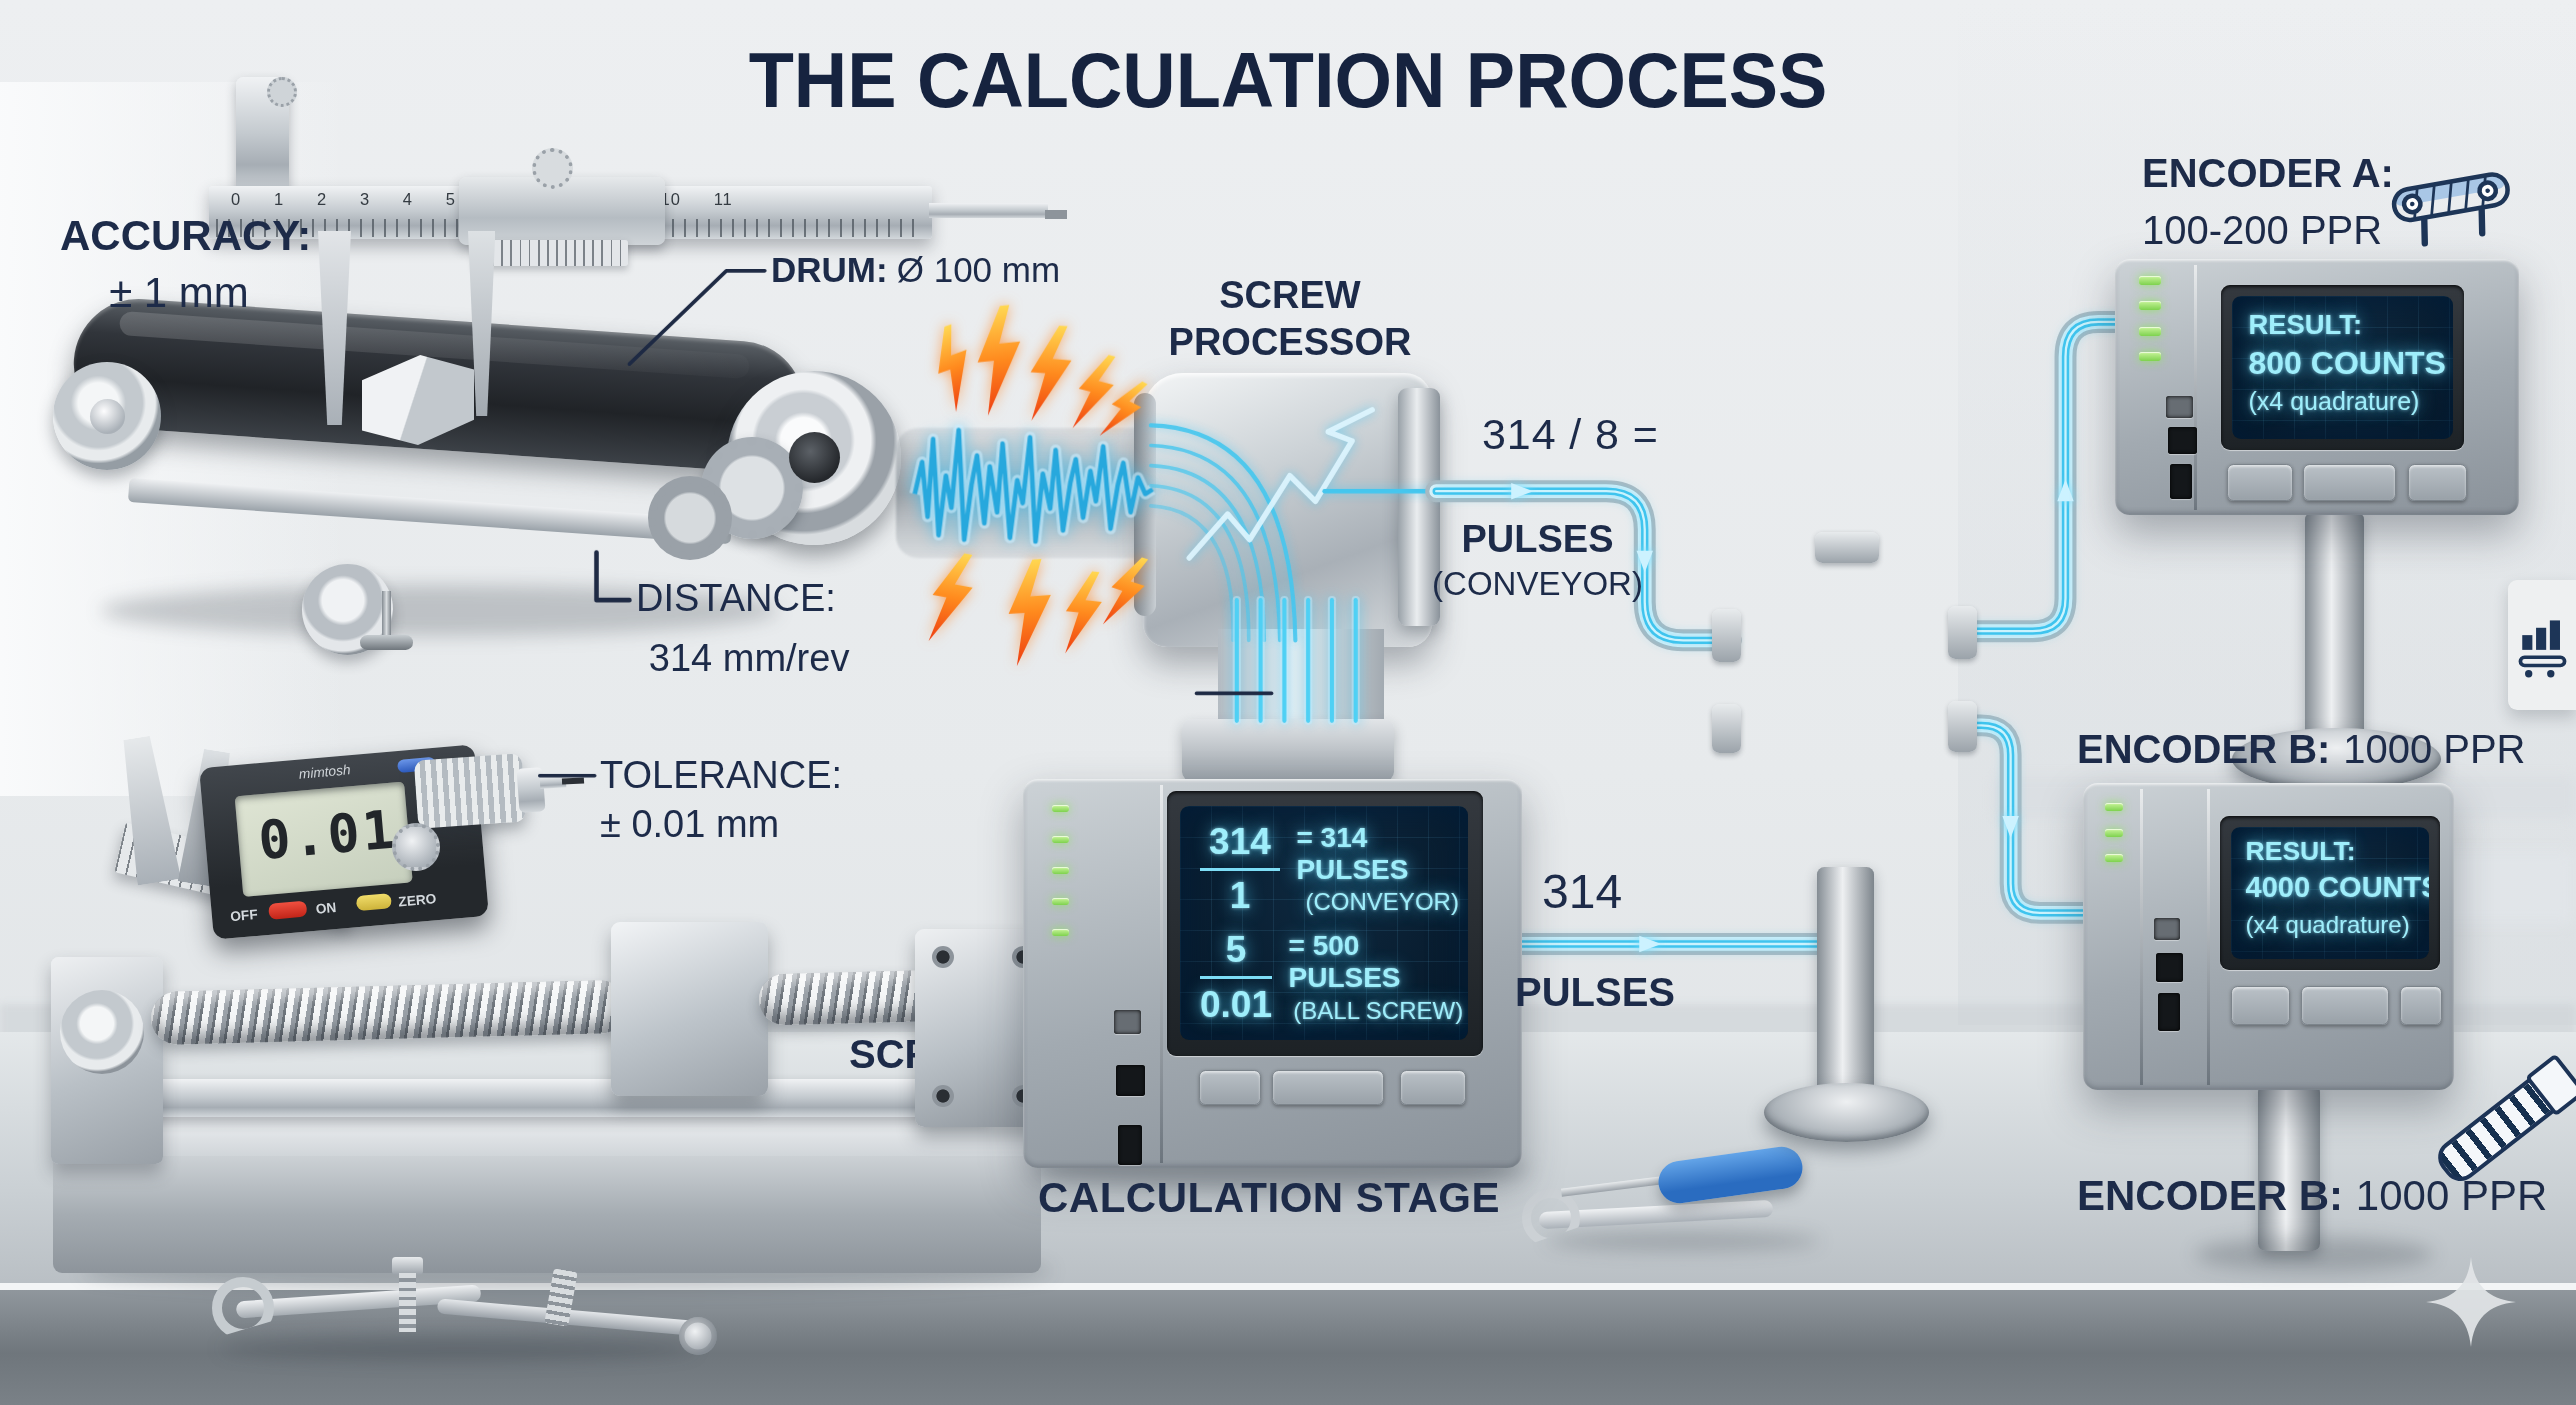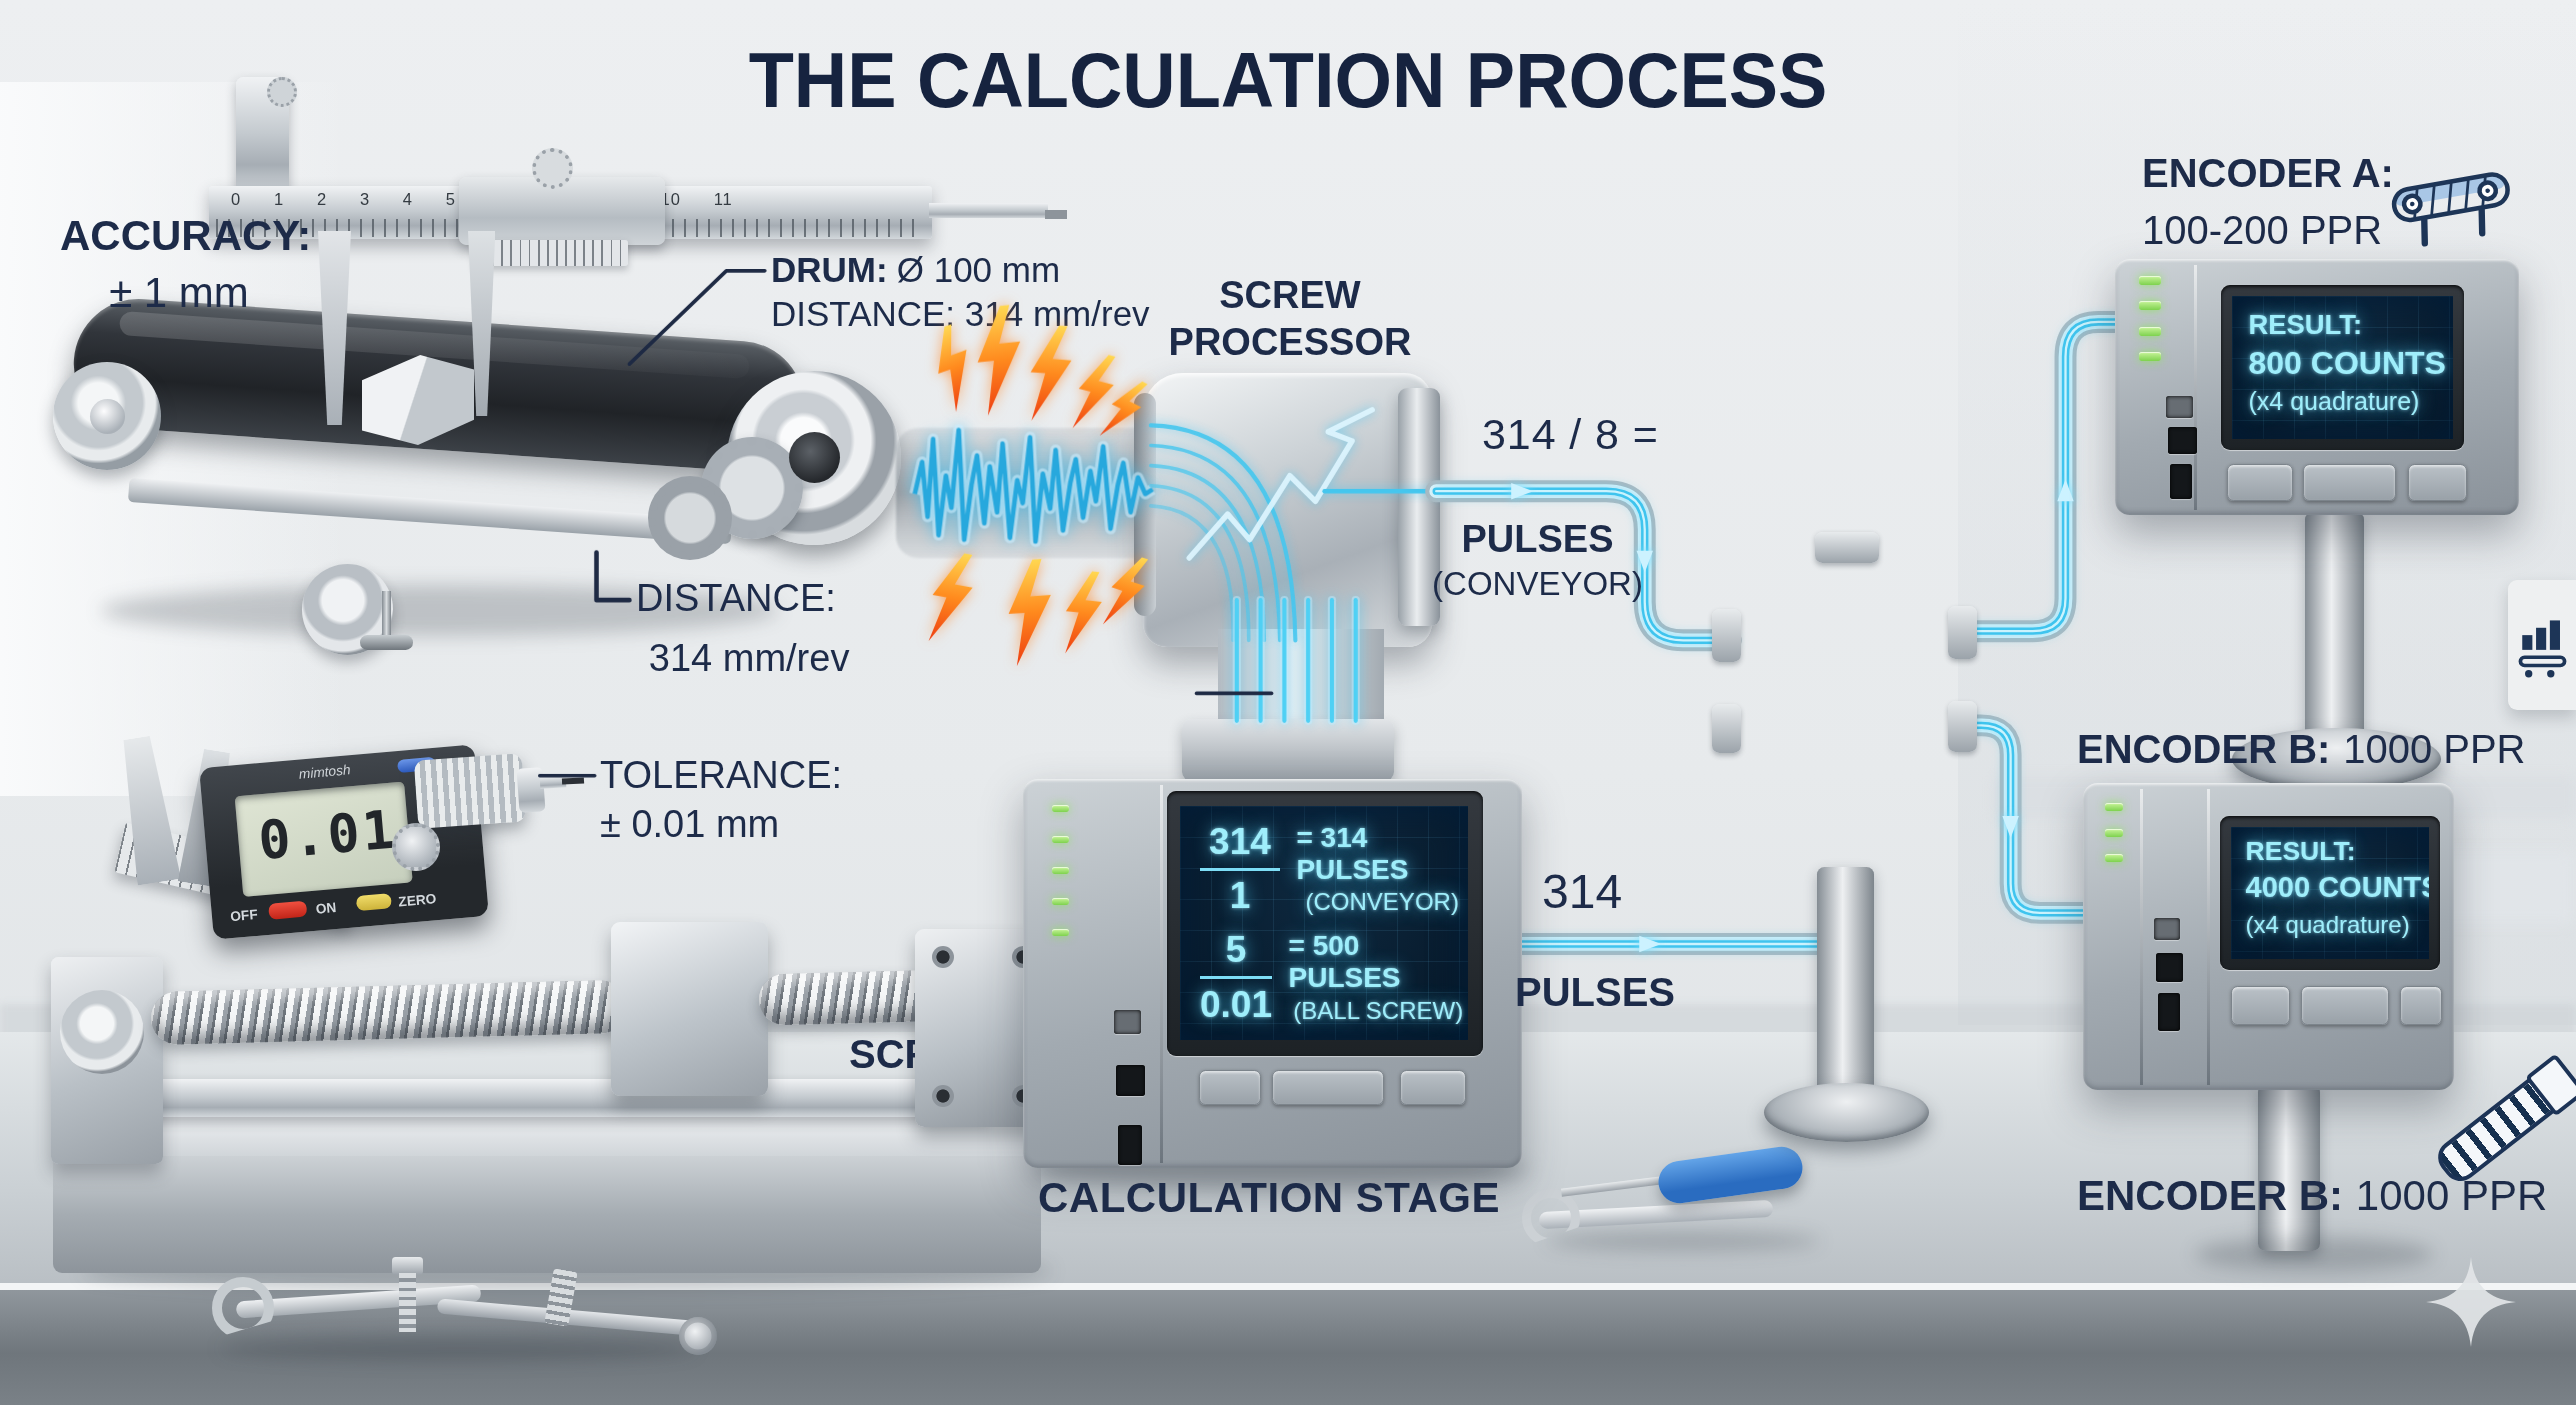--- a/index.html
+++ b/index.html
@@ -17,21 +17,21 @@
        box-shadow:0 0 9.1px rgba(140,230,90,.85), inset 0 0.9px 0.9px rgba(255,255,255,.7);}
   .port{position:absolute;background:#14171a;border-radius:2.7px;box-shadow:inset 0 0 4.6px #000,0 0.9px 0.9px rgba(255,255,255,.4);}
   .dbtn{position:absolute;border-radius:6.4px;background:linear-gradient(180deg,#bac1c7,#99a1a8);
         border:1.8px solid #7c848b;box-shadow:inset 0 1.8px 2.7px rgba(255,255,255,.6),0 1.8px 3.7px rgba(0,0,0,.3);}
   .bezel{position:absolute;background:linear-gradient(180deg,#34393f,#1d2226);border-radius:9.1px;
          box-shadow:inset 0 1.8px 3.7px rgba(0,0,0,.8),0 0.9px 0.9px rgba(255,255,255,.5);}
   .screen{position:absolute;background:
       linear-gradient(rgba(90,170,210,.13) 0.9px, transparent 0.9px),
       linear-gradient(90deg, rgba(90,170,210,.13) 0.9px, transparent 0.9px),
       radial-gradient(ellipse at 50% 30%,#0e2940 0%,#081c2e 70%,#061522 100%);
-      background-size:31px 31px,31px 31px,100% 100%;border-radius:0;
+      background-size:31px 31px,31px 31px,100% 100%;border-radius:9px;
       box-shadow:inset 0 0 37px rgba(0,30,60,.9);overflow:hidden;}
   .cyan{color:#9feefb;text-shadow:0 0 16.5px rgba(80,210,250,.85),0 0 3.7px rgba(190,245,255,.7);}
   .frac{display:inline-block;text-align:center;font-weight:600;}
   .frac .num{display:block;font-size:37px;padding:0 9.1px 4.6px;border-bottom:3.7px solid #7fdef6;}
   .frac .den{display:block;font-size:37px;padding-top:4.6px;}
   .crow{position:absolute;left:20px;display:flex;align-items:center;gap:16.5px;}
   .cres .r1{font-size:28px;font-weight:700;}
   .cres .r2{font-size:24px;text-align:center;margin-top:2.7px;font-weight:400;}
   .pedestal{position:absolute;background:linear-gradient(90deg,#848c93,#eef0f2 45%,#7d858c);border-radius:7.3px;
             box-shadow:0 5.5px 12.8px rgba(40,50,60,.3);}
@@ -99,21 +99,20 @@
          background:linear-gradient(108deg,#f0f2f4 0 46%,#c2c8cd 47% 100%);box-shadow:0 7.3px 12.8px rgba(40,48,56,.3);"></div>
   </div>
 
   <div class="lbl ctr" style="left:60px;top:212px;width:238px;font-size:42px;">
     <div>ACCURACY:</div>
     <div style="font-weight:500;margin-top:9.1px;">± 1 mm</div>
   </div>
 
   <div class="lbl" style="left:771px;top:250px;font-size:35px;">
     <div><span style="font-weight:700;">DRUM:</span><span style="font-weight:500;margin-left:9.1px;">Ø 100 mm</span></div>
-    <div style="font-weight:500;margin-top:3.7px;">DISTANCE: 314 mm/rev</div>
   </div>
 
   <div class="lbl" style="left:636px;top:577px;font-size:38px;font-weight:500;">
     <div>DISTANCE:</div>
     <div style="margin-top:17px;margin-left:12.8px;">314 mm/rev</div>
   </div>
 
   <div class="lbl" style="left:600px;top:754px;font-size:38px;font-weight:500;">
     <div>TOLERANCE:</div>
     <div style="margin-top:5.5px;">± 0.01 mm</div>

